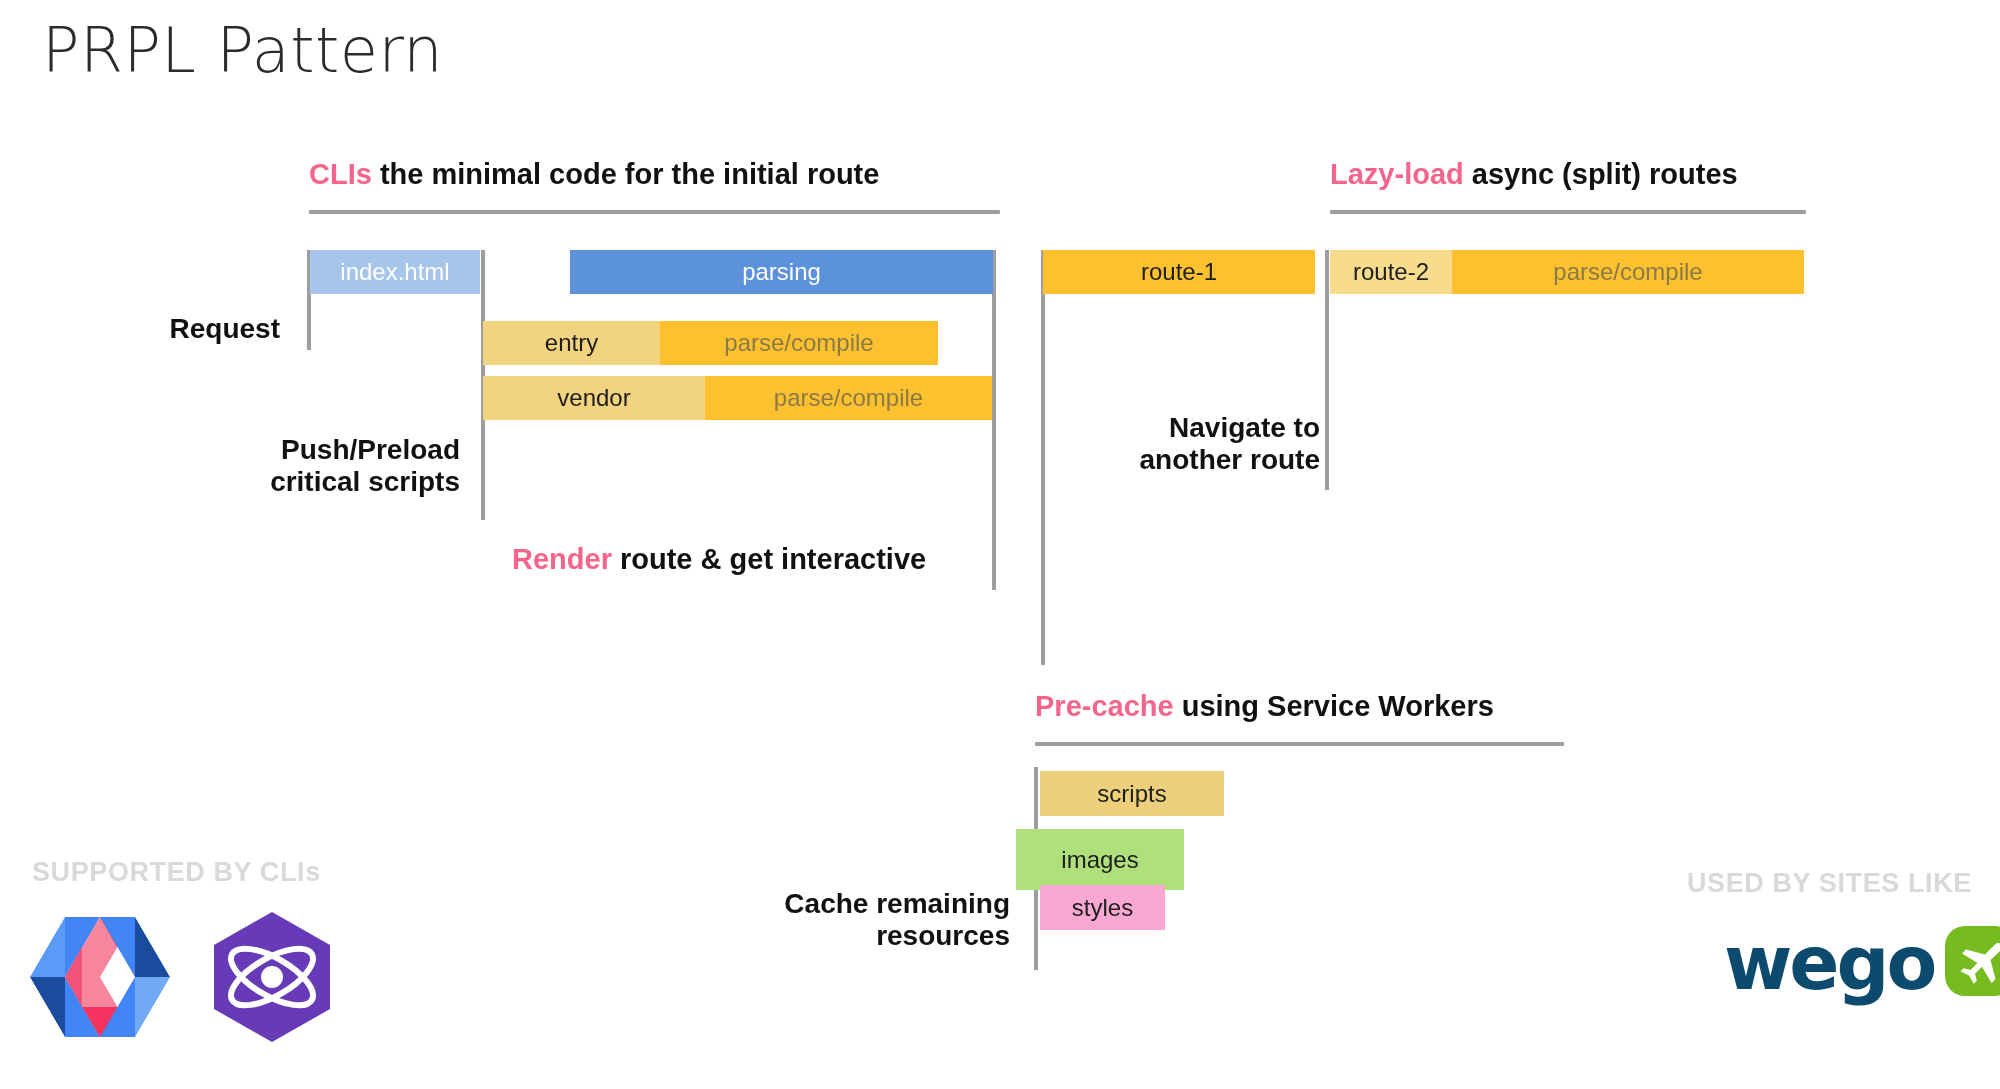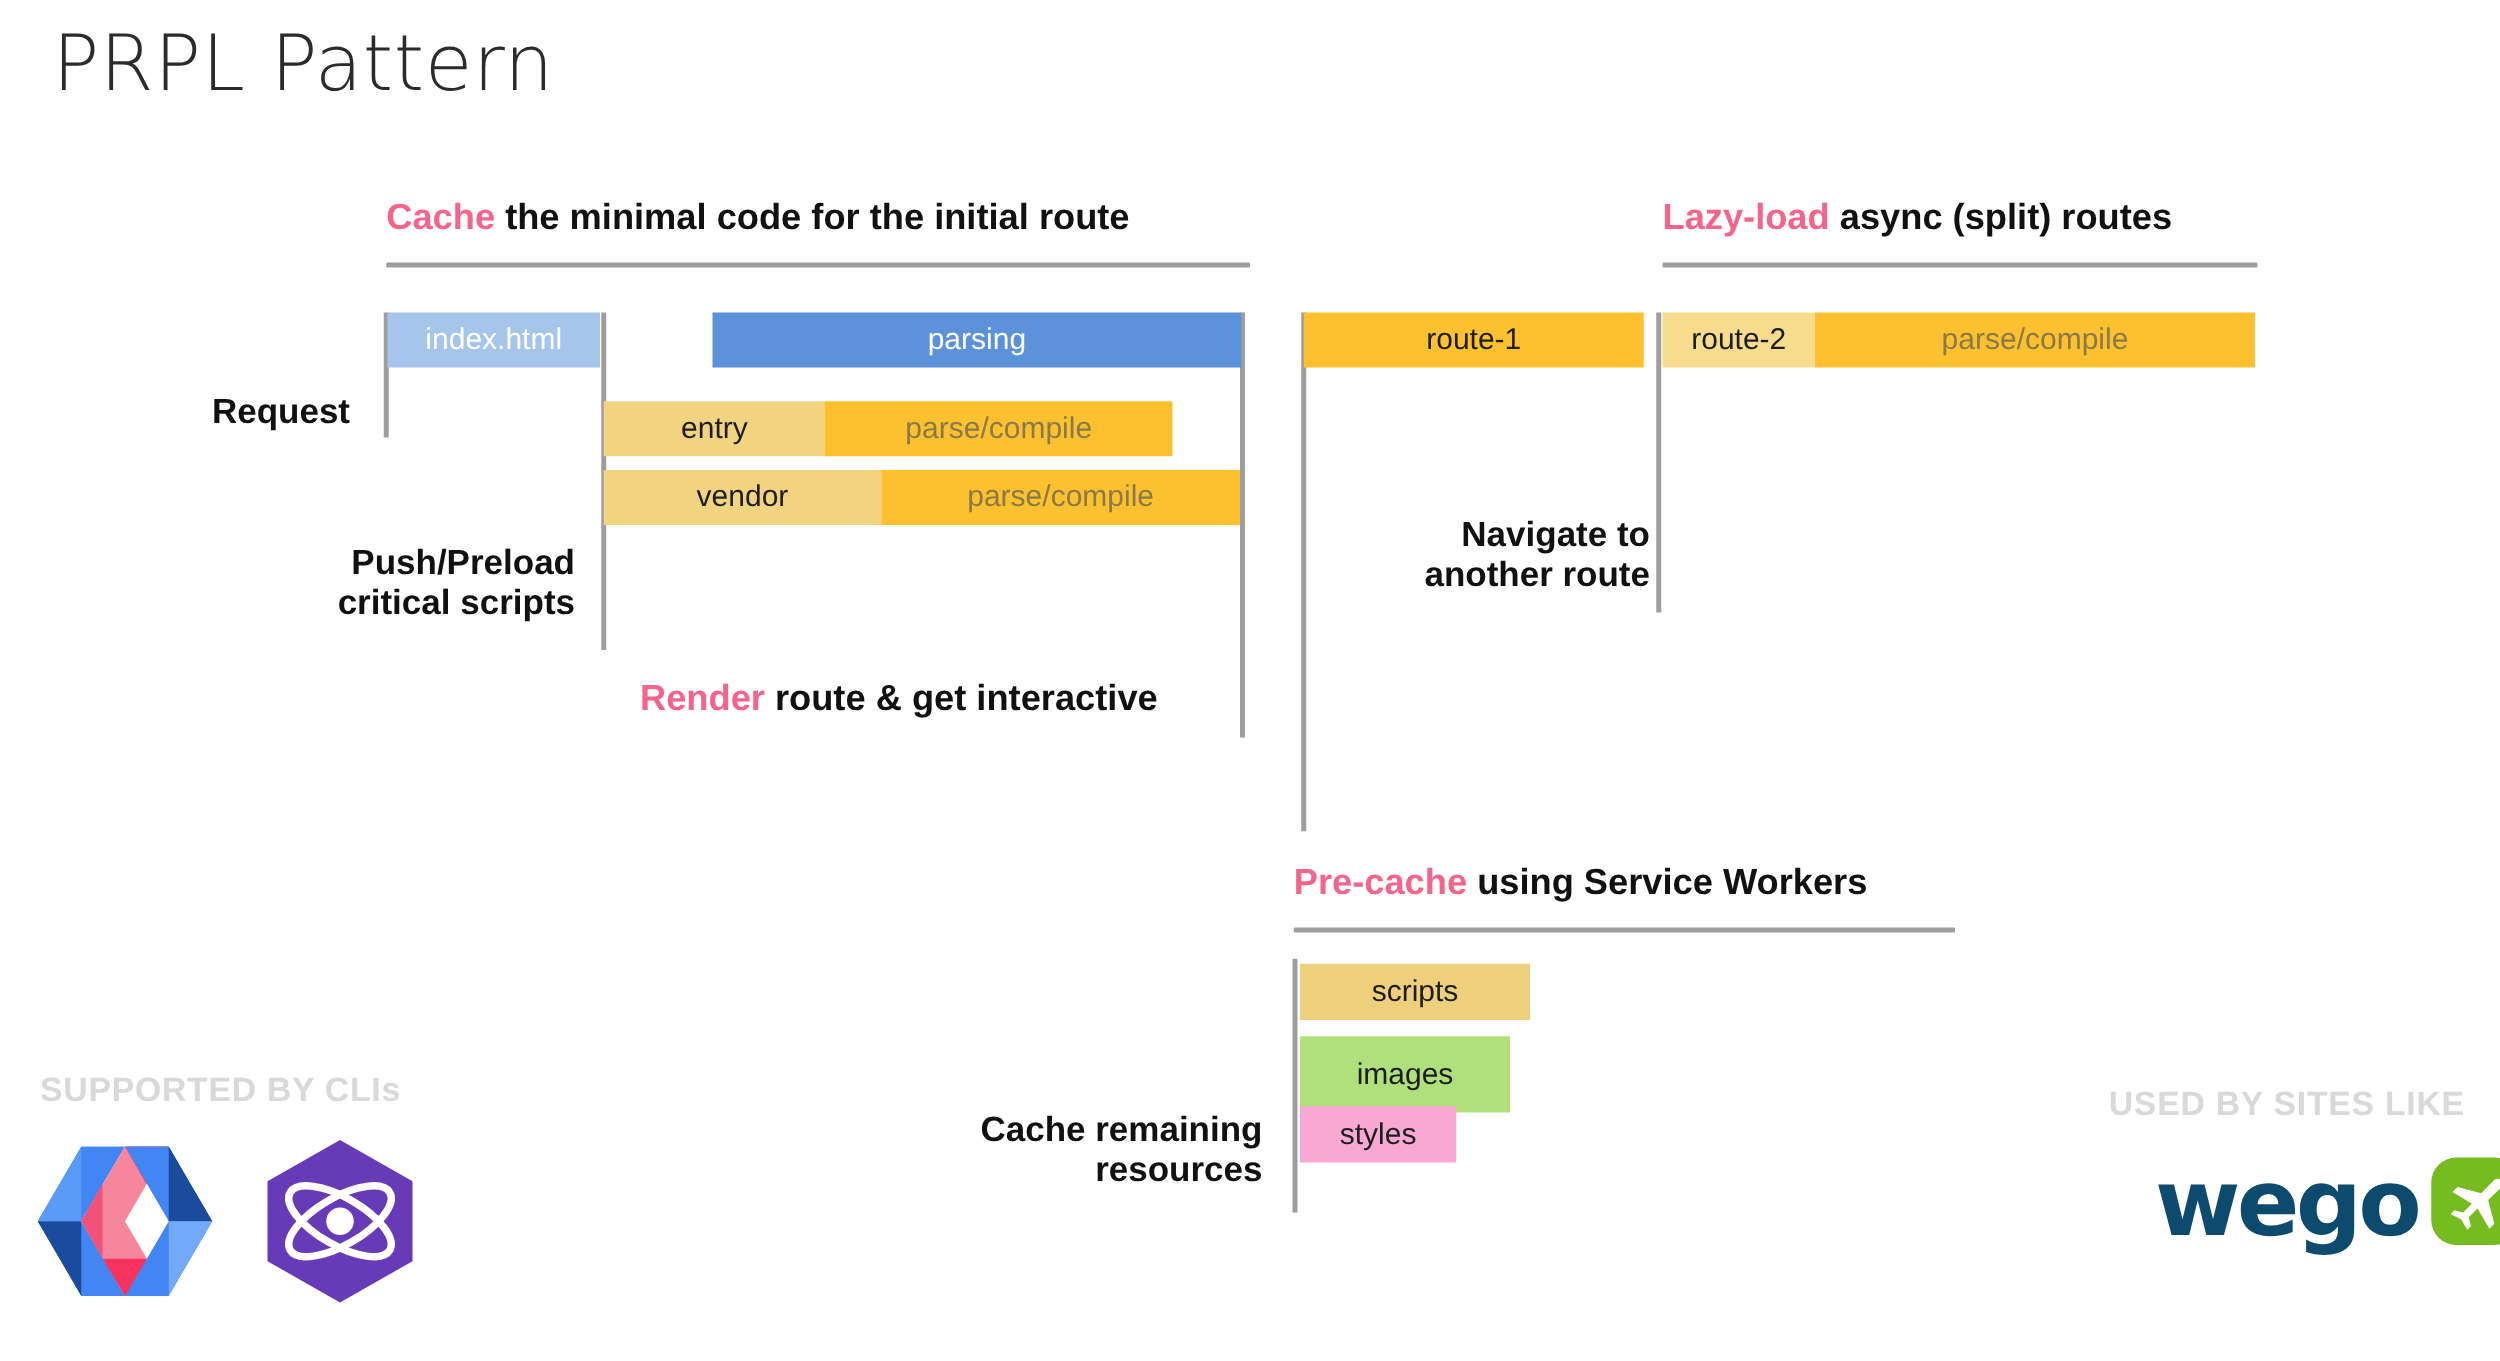--- a/index.html
+++ b/index.html
@@ -117,21 +117,21 @@
   }
 </style>
 </head>
 <body>
 
 <div id="slide">
 
   <div class="slide-title">PRPL Pattern</div>
 
   <div class="section-head" style="left:309px; top:160px;">
-    <span class="kw">Cache</span><span> the minimal code for the initial route</span>
+    <span class="kw">CLIs</span><span> the minimal code for the initial route</span>
   </div>
   <div class="rule" style="left:309px; top:210px; width:691px;"></div>
 
   <div class="section-head" style="left:1330px; top:160px;">
     <span class="kw">Lazy-load</span><span> async (split) routes</span>
   </div>
   <div class="rule" style="left:1330px; top:210px; width:476px;"></div>
 
   <div class="vline" style="left:307px; top:250px; height:100px;"></div>
   <div class="vline" style="left:481px; top:250px; height:270px;"></div>
@@ -180,21 +180,21 @@
 
   <div class="section-head" style="left:1035px; top:692px;">
     <span class="kw">Pre-cache</span><span> using Service Workers</span>
   </div>
   <div class="rule" style="left:1035px; top:742px; width:529px;"></div>
 
   <div class="vline" style="left:1034px; top:767px; height:203px;"></div>
   <div class="bar" style="left:1040px; top:771px; width:184px; height:45px;">
     <div class="seg c-tan" style="width:222px;">scripts</div>
   </div>
-  <div class="bar" style="left:1040px; top:829px; width:168px; height:61px;">
+  <div class="bar" style="left:1016px; top:829px; width:168px; height:61px;">
     <div class="seg c-green" style="width:168px;">images</div>
   </div>
   <div class="bar" style="left:1040px; top:885px; width:125px; height:45px;">
     <div class="seg c-cyan" style="width:125px;">styles</div>
   </div>
 
   <div class="row-label" style="left:680px; top:888px; width:330px; white-space:pre-line;">Cache remaining
 resources</div>
 
   <div class="footnote" style="left:32px; top:857px;">SUPPORTED BY CLIs</div>

